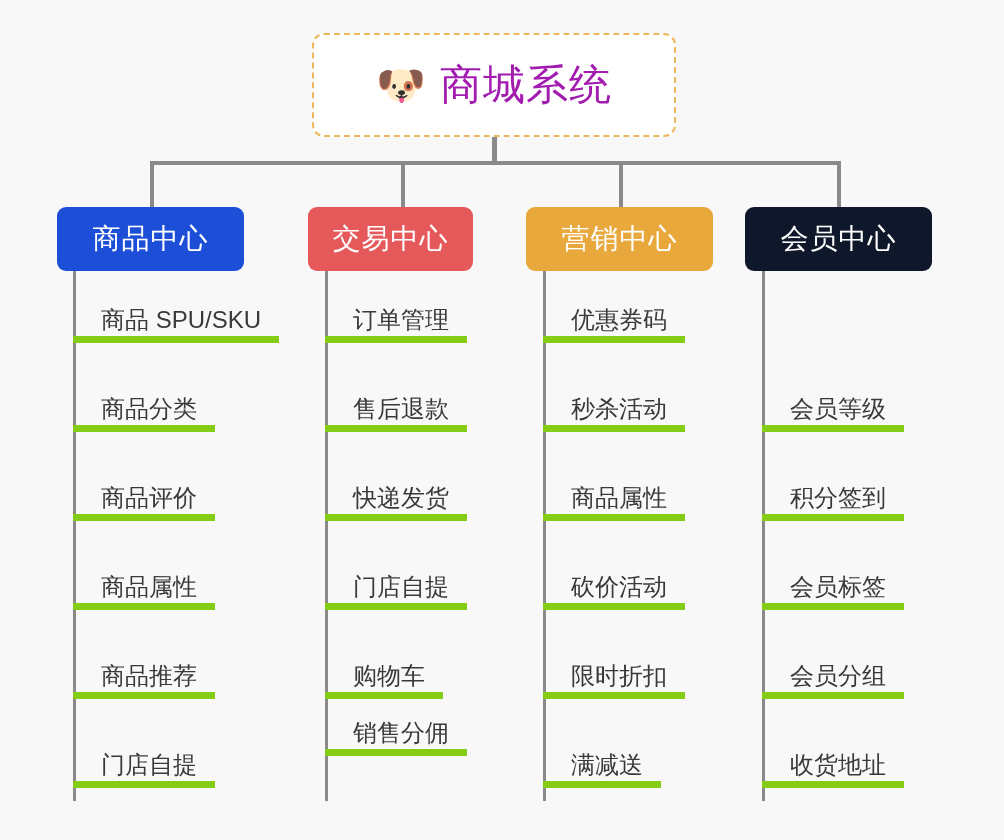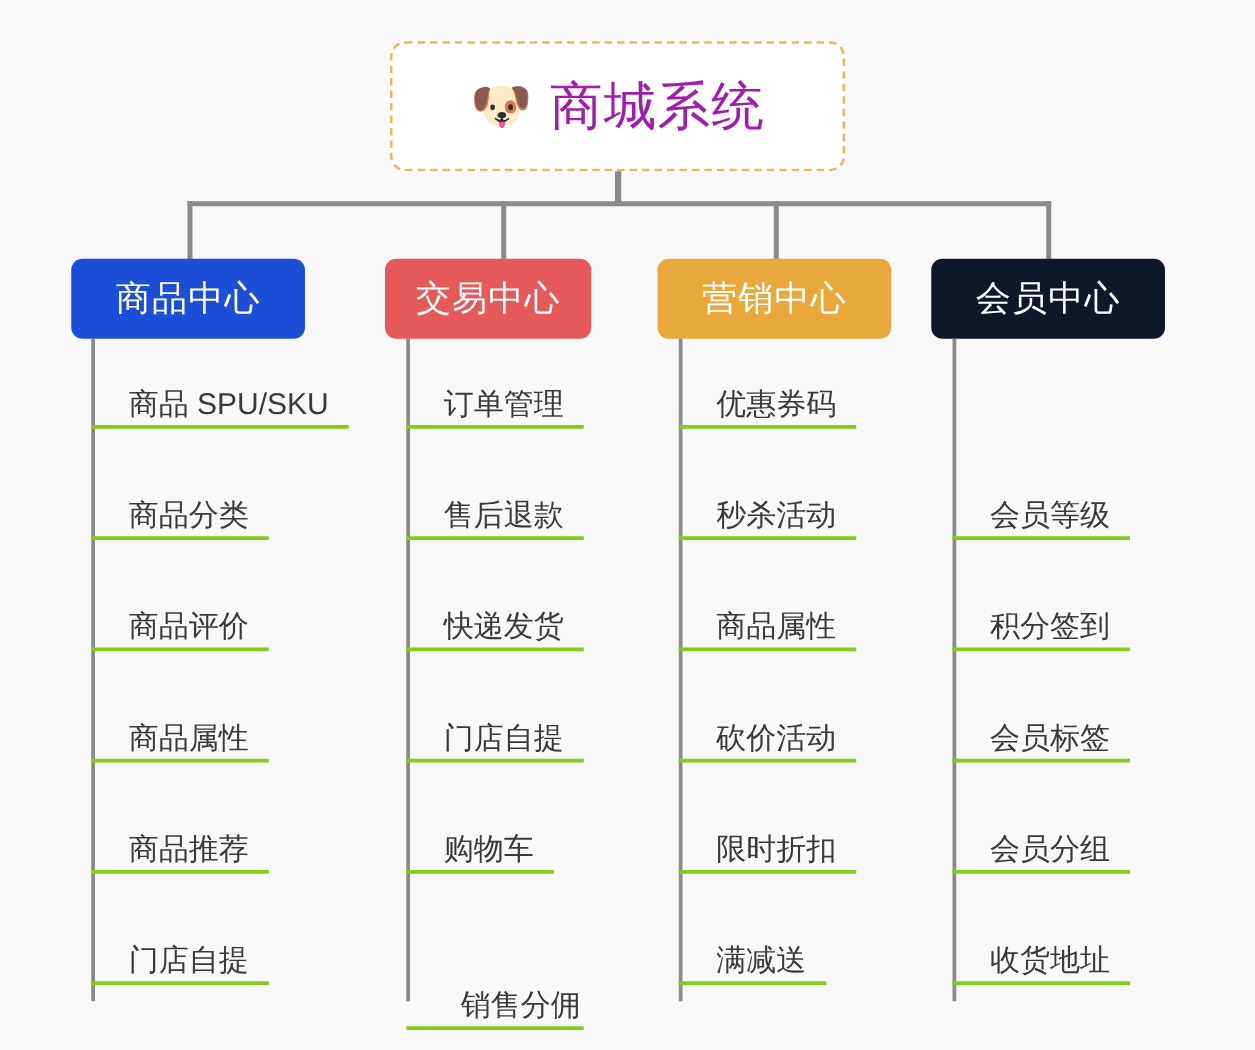--- a/index.html
+++ b/index.html
@@ -80,22 +80,22 @@
     position: absolute;
     width: 3px;
     background: #8e8e8e;
   }
   .leaf {
     position: absolute;
     height: 52px;
     box-sizing: border-box;
     display: flex;
     align-items: flex-end;
-    justify-content: center;
-    border-bottom: 3px solid #84cc16;
+    justify-content: flex-start;
+    border-bottom: 7px solid #84cc16;
   }
   .leaf-label {
     font-size: 24px;
     color: #39393b;
     line-height: 1.15;
     white-space: nowrap;
     padding: 0 14px 2px 28px;
   }
 </style>
 </head>
@@ -153,21 +153,21 @@
   </div>
   <div class="leaf" style="left: 325px; top: 469px; width: 142px;">
     <span class="leaf-label">快递发货</span>
   </div>
   <div class="leaf" style="left: 325px; top: 558px; width: 142px;">
     <span class="leaf-label">门店自提</span>
   </div>
   <div class="leaf" style="left: 325px; top: 647px; width: 118px;">
     <span class="leaf-label">购物车</span>
   </div>
-  <div class="leaf" style="left: 325px; top: 772px; width: 142px; padding-left: 27px;">
+  <div class="leaf" style="left: 325px; top: 704px; width: 142px;">
     <span class="leaf-label">销售分佣</span>
   </div>
 
   <div class="cat-box" style="left: 526px; width: 187px; background: rgb(232, 168, 60);">
     <span>营销中心</span>
   </div>
   <div class="spine" style="left: 543px; top: 271px; height: 530px; background: rgb(138, 138, 138);"></div>
 
   <div class="leaf" style="left: 543px; top: 291px; width: 142px;">
     <span class="leaf-label">优惠券码</span>

